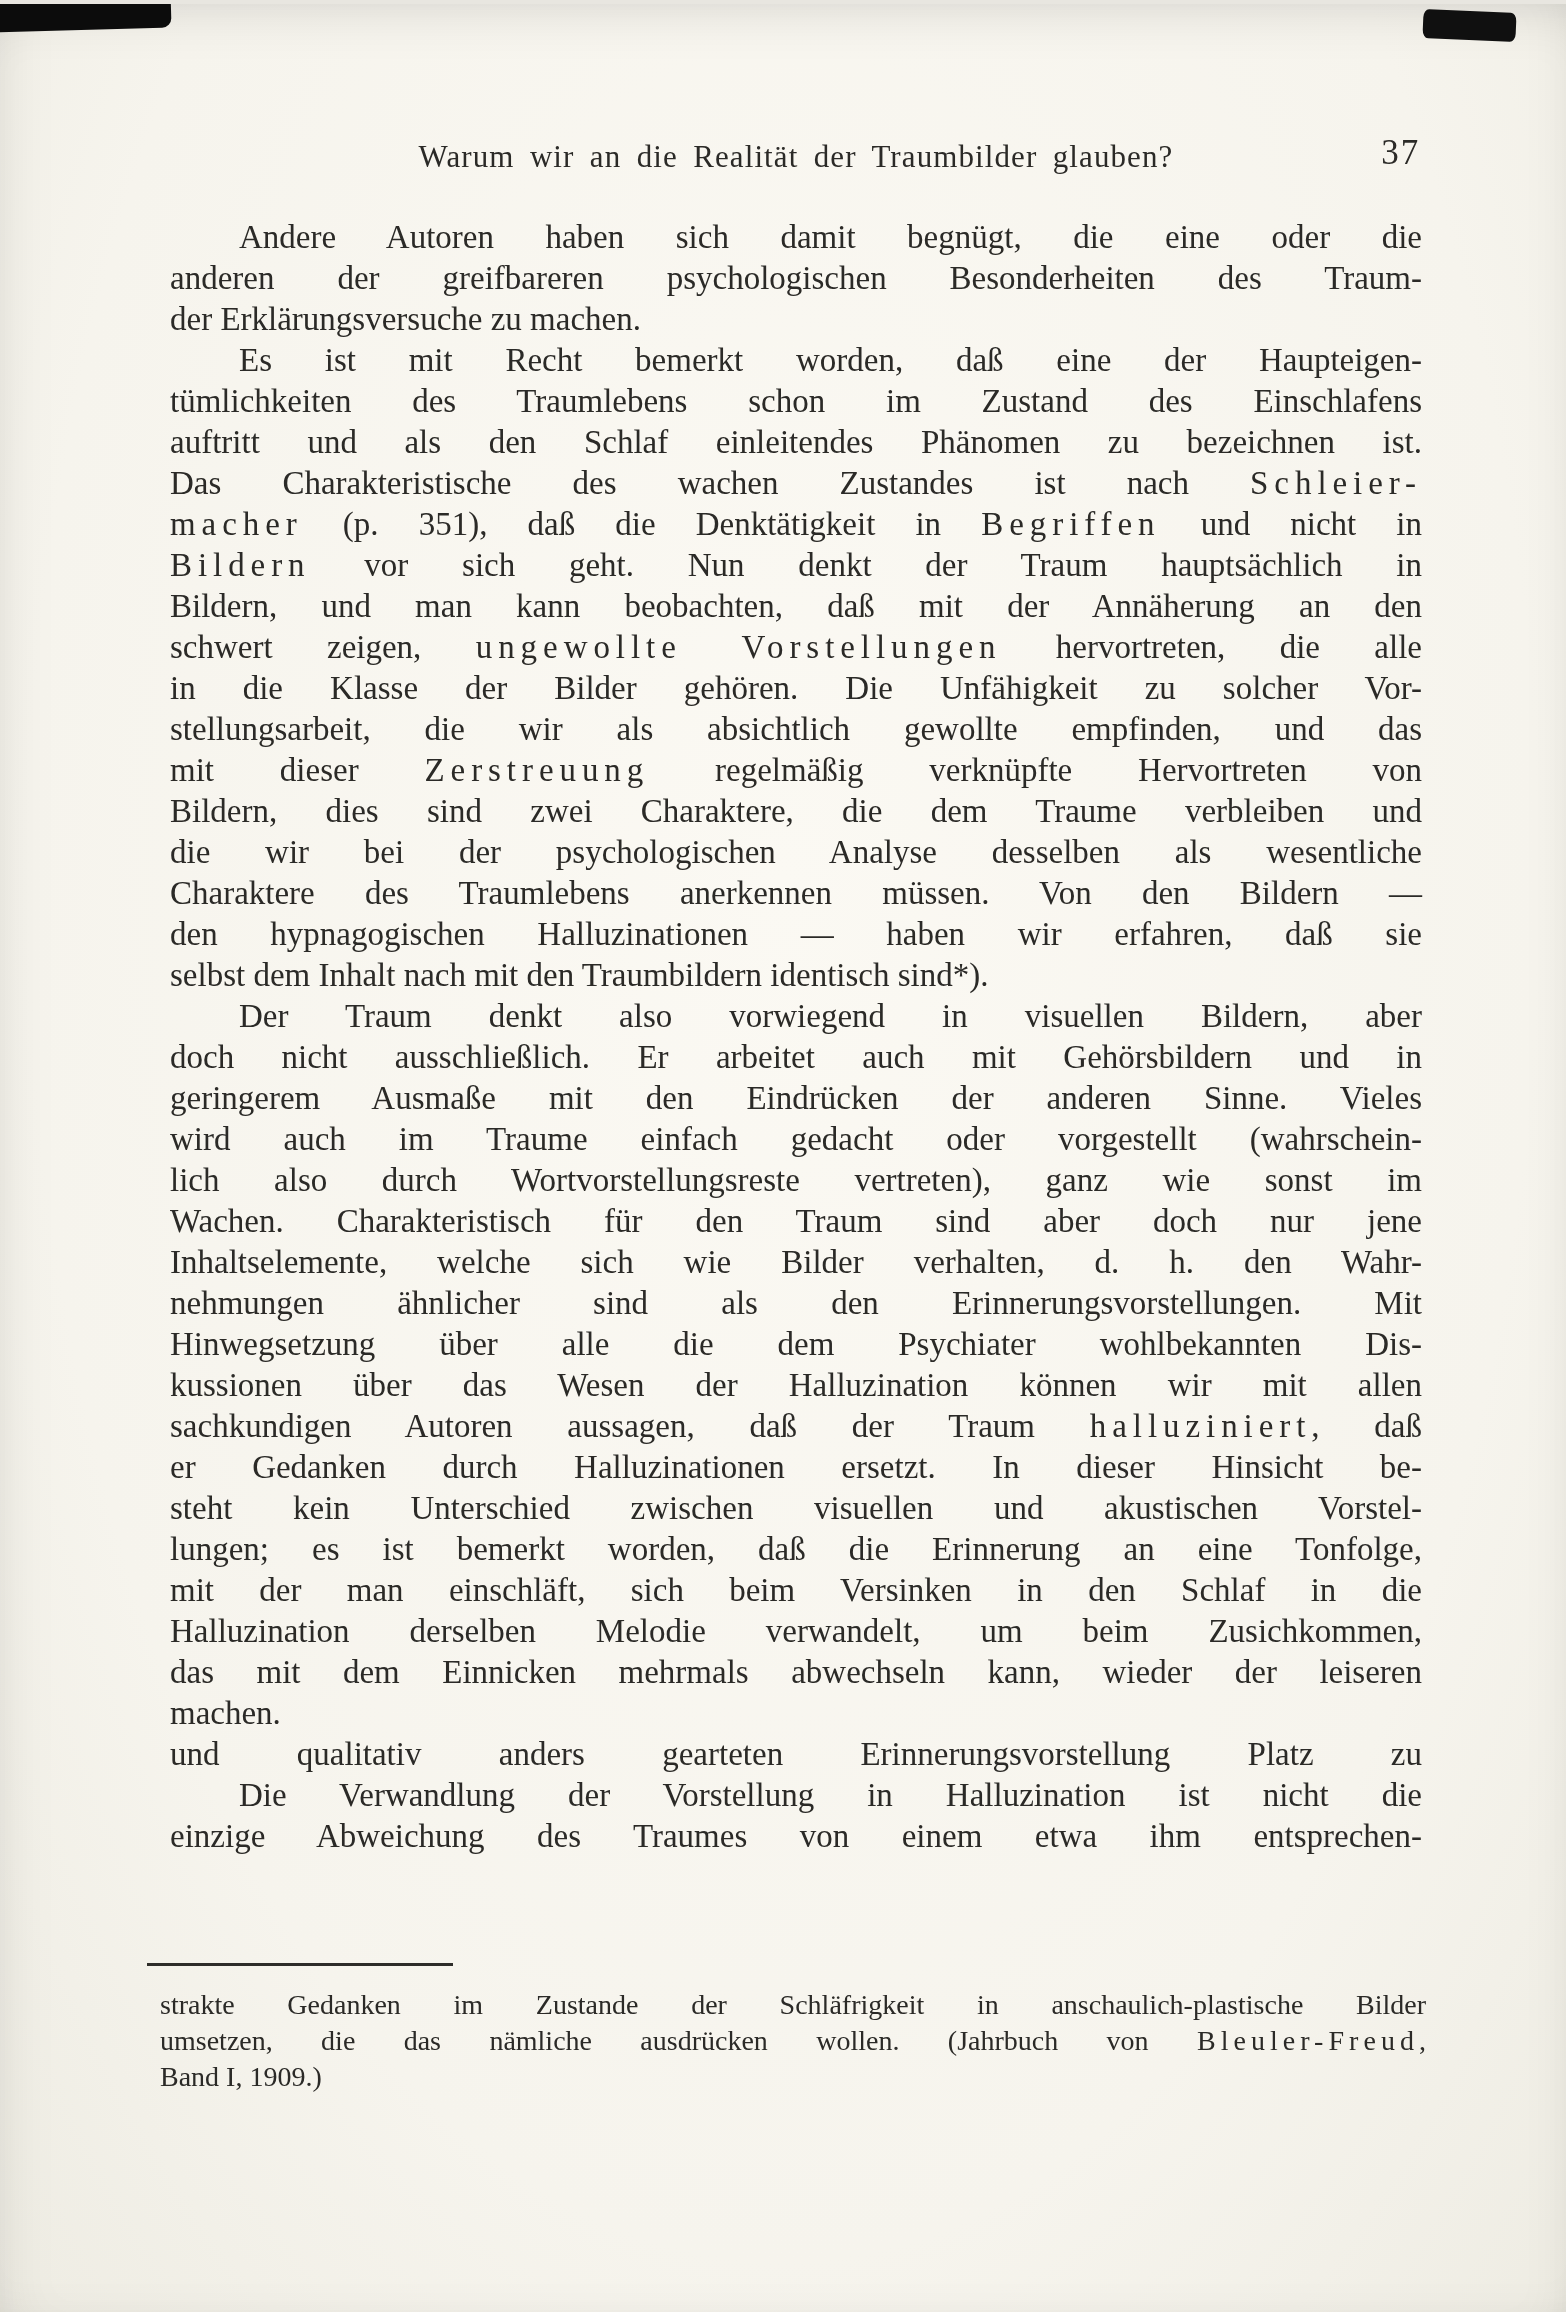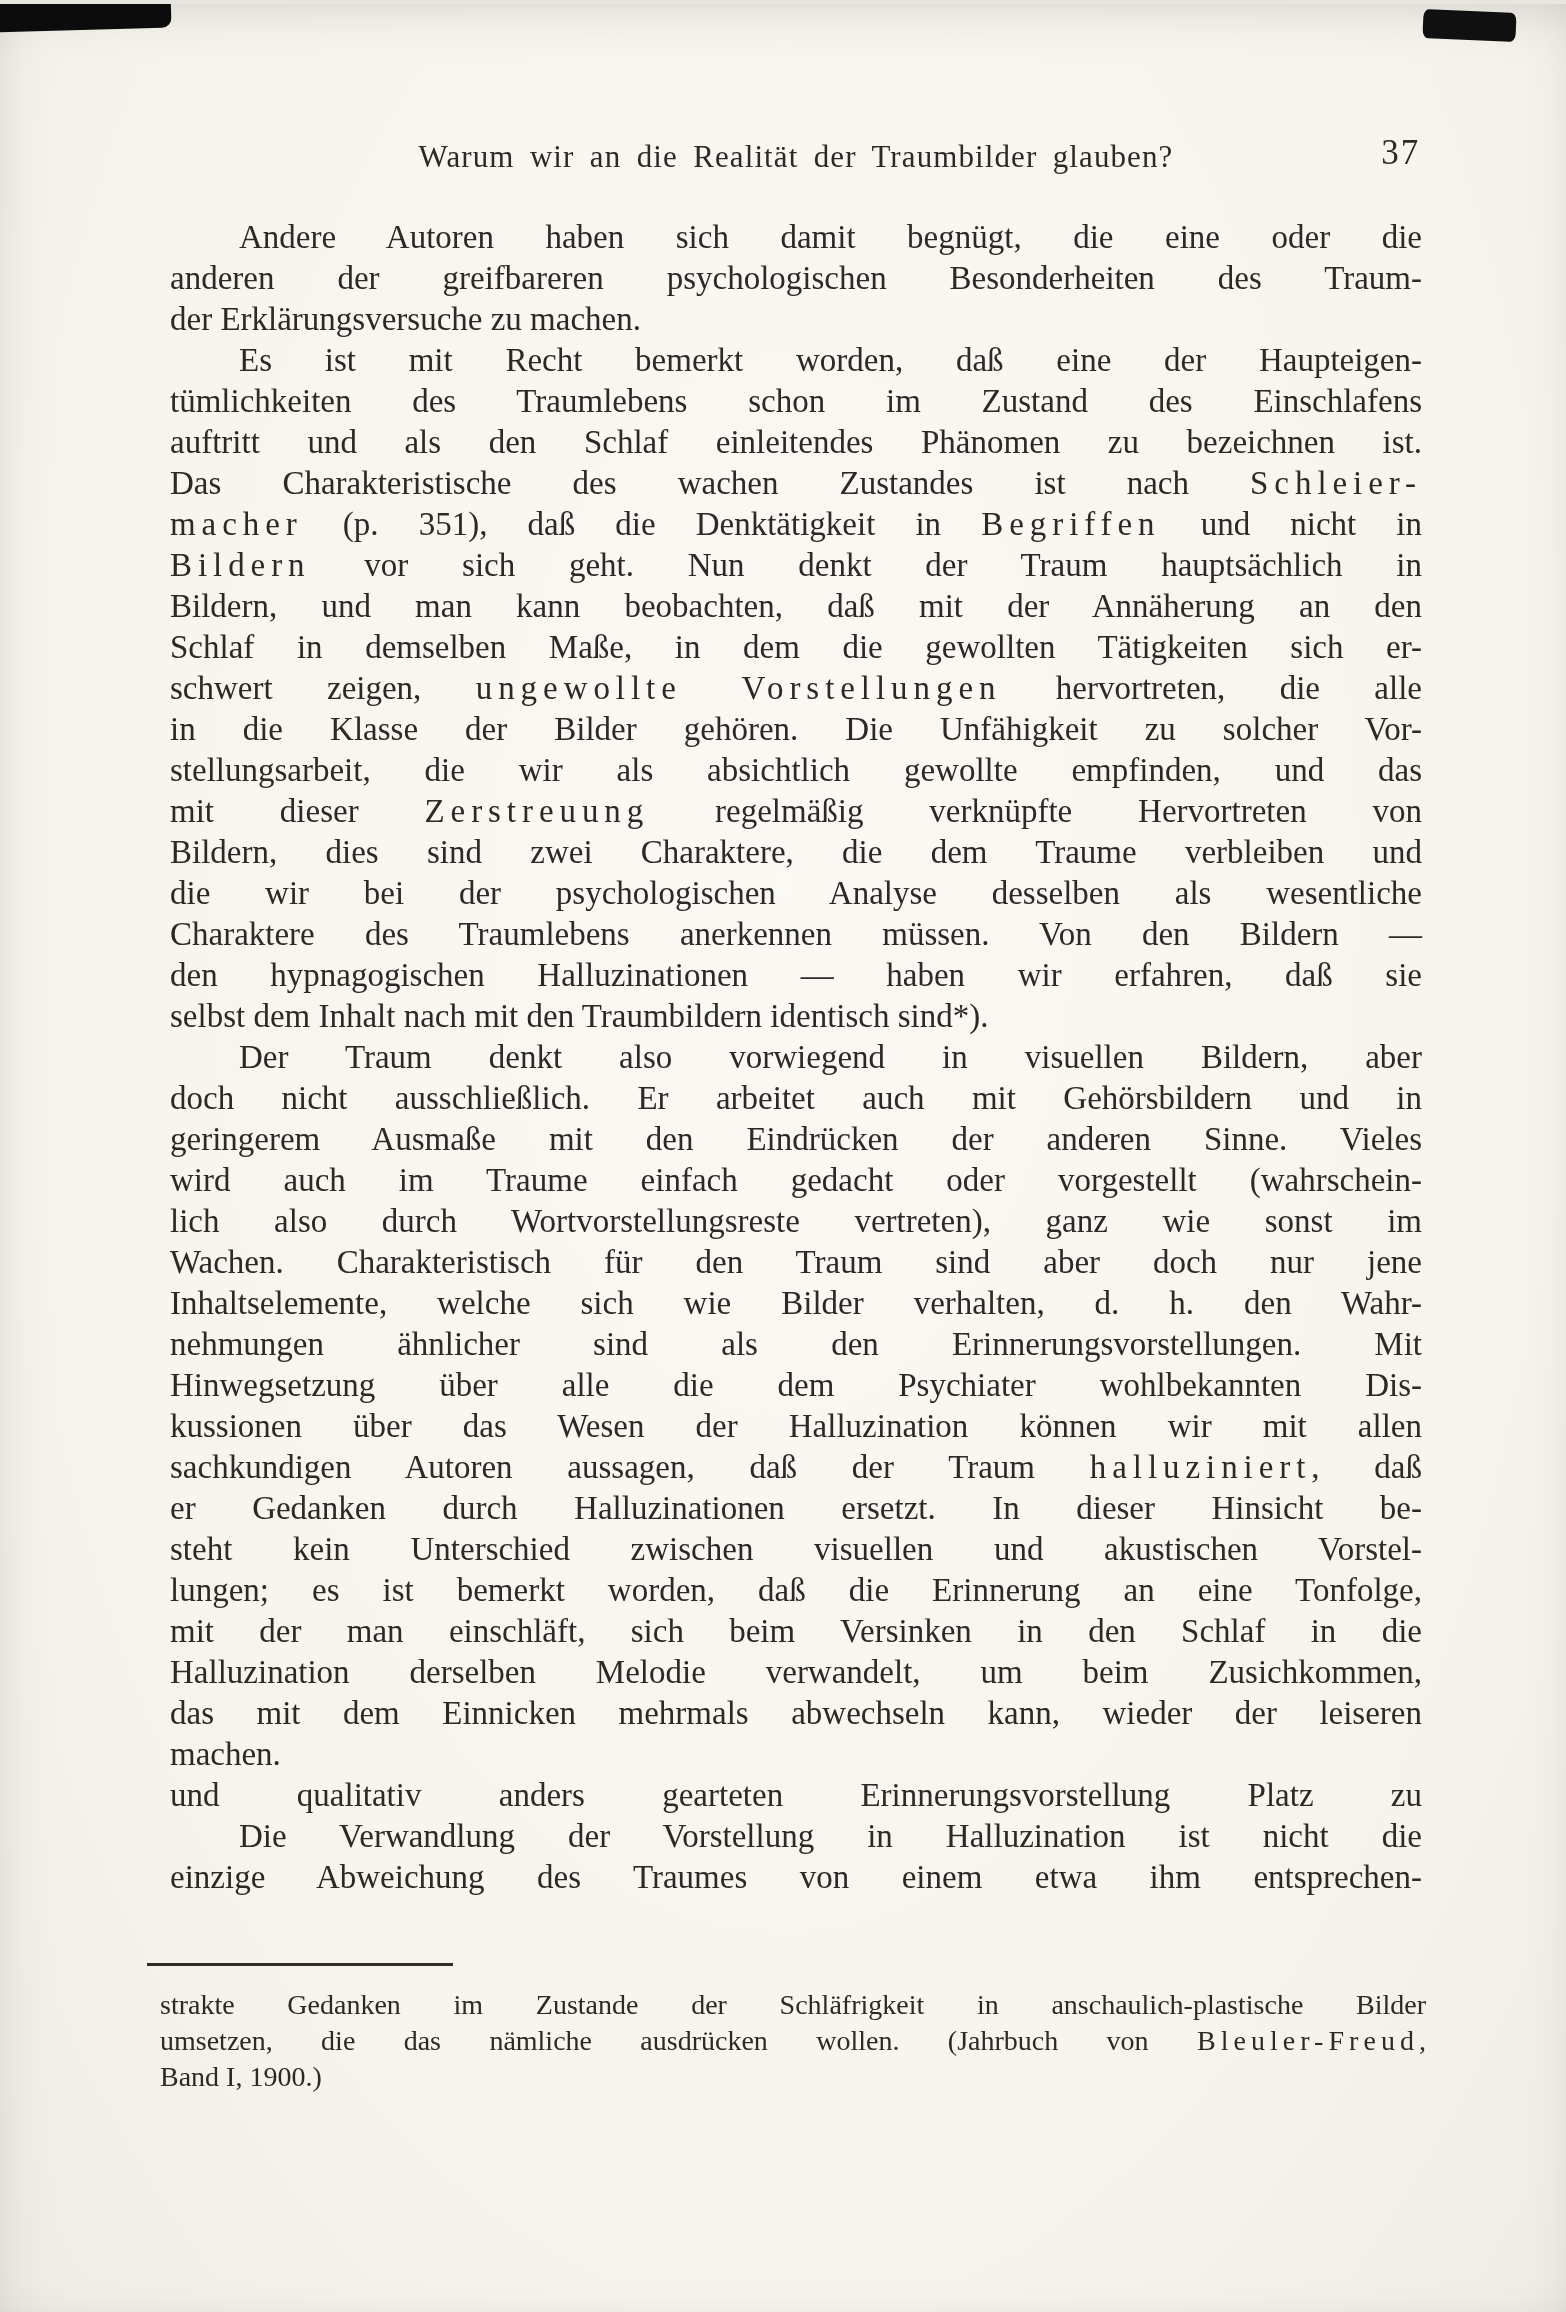--- a/index.html
+++ b/index.html
@@ -87,21 +87,20 @@
       <div class="line indent">Andere Autoren haben sich damit begnügt, die eine oder die</div>
       <div class="line">anderen der greifbareren psychologischen Besonderheiten des Traum-</div>
       <div class="line last">der Erklärungsversuche zu machen.</div>
       <div class="line indent">Es ist mit Recht bemerkt worden, daß eine der Haupteigen-</div>
       <div class="line">tümlichkeiten des Traumlebens schon im Zustand des Einschlafens</div>
       <div class="line">auftritt und als den Schlaf einleitendes Phänomen zu bezeichnen ist.</div>
       <div class="line">Das Charakteristische des wachen Zustandes ist nach <span class="sperr">Schleier-</span></div>
       <div class="line"><span class="sperr">macher</span> (p. 351), daß die Denktätigkeit in <span class="sperr">Begriffen</span> und nicht in</div>
       <div class="line"><span class="sperr">Bildern</span> vor sich geht. Nun denkt der Traum hauptsächlich in</div>
       <div class="line">Bildern, und man kann beobachten, daß mit der Annäherung an den</div>
-      <div class="line">Schlaf in demselben Maße, in dem die gewollten Tätigkeiten sich er-</div>
       <div class="line">schwert zeigen, <span class="sperr">ungewollte Vorstellungen</span> hervortreten, die alle</div>
       <div class="line">in die Klasse der Bilder gehören. Die Unfähigkeit zu solcher Vor-</div>
       <div class="line">stellungsarbeit, die wir als absichtlich gewollte empfinden, und das</div>
       <div class="line">mit dieser <span class="sperr">Zerstreuung</span> regelmäßig verknüpfte Hervortreten von</div>
       <div class="line">Bildern, dies sind zwei Charaktere, die dem Traume verbleiben und</div>
       <div class="line">die wir bei der psychologischen Analyse desselben als wesentliche</div>
       <div class="line">Charaktere des Traumlebens anerkennen müssen. Von den Bildern —</div>
       <div class="line">den hypnagogischen Halluzinationen — haben wir erfahren, daß sie</div>
       <div class="line last">selbst dem Inhalt nach mit den Traumbildern identisch sind*).</div>
       <div class="line indent">Der Traum denkt also vorwiegend in visuellen Bildern, aber</div>
@@ -125,17 +124,17 @@
       <div class="line">und qualitativ anders gearteten Erinnerungsvorstellung Platz zu</div>
       <div class="line indent">Die Verwandlung der Vorstellung in Halluzination ist nicht die</div>
       <div class="line">einzige Abweichung des Traumes von einem etwa ihm entsprechen-</div>
     </main>
 
   <div class="footnote-rule"></div>
 
   <section class="footnote">
       <div class="line">strakte Gedanken im Zustande der Schläfrigkeit in anschaulich-plastische Bilder</div>
       <div class="line">umsetzen, die das nämliche ausdrücken wollen. (Jahrbuch von <span class="sperr">Bleuler-Freud</span>,</div>
-      <div class="line last">Band I, 1900.)</div>
+      <div class="line last">Band I, 1909.)</div>
     </section>
 
 </div>
 
 
 </body></html>

